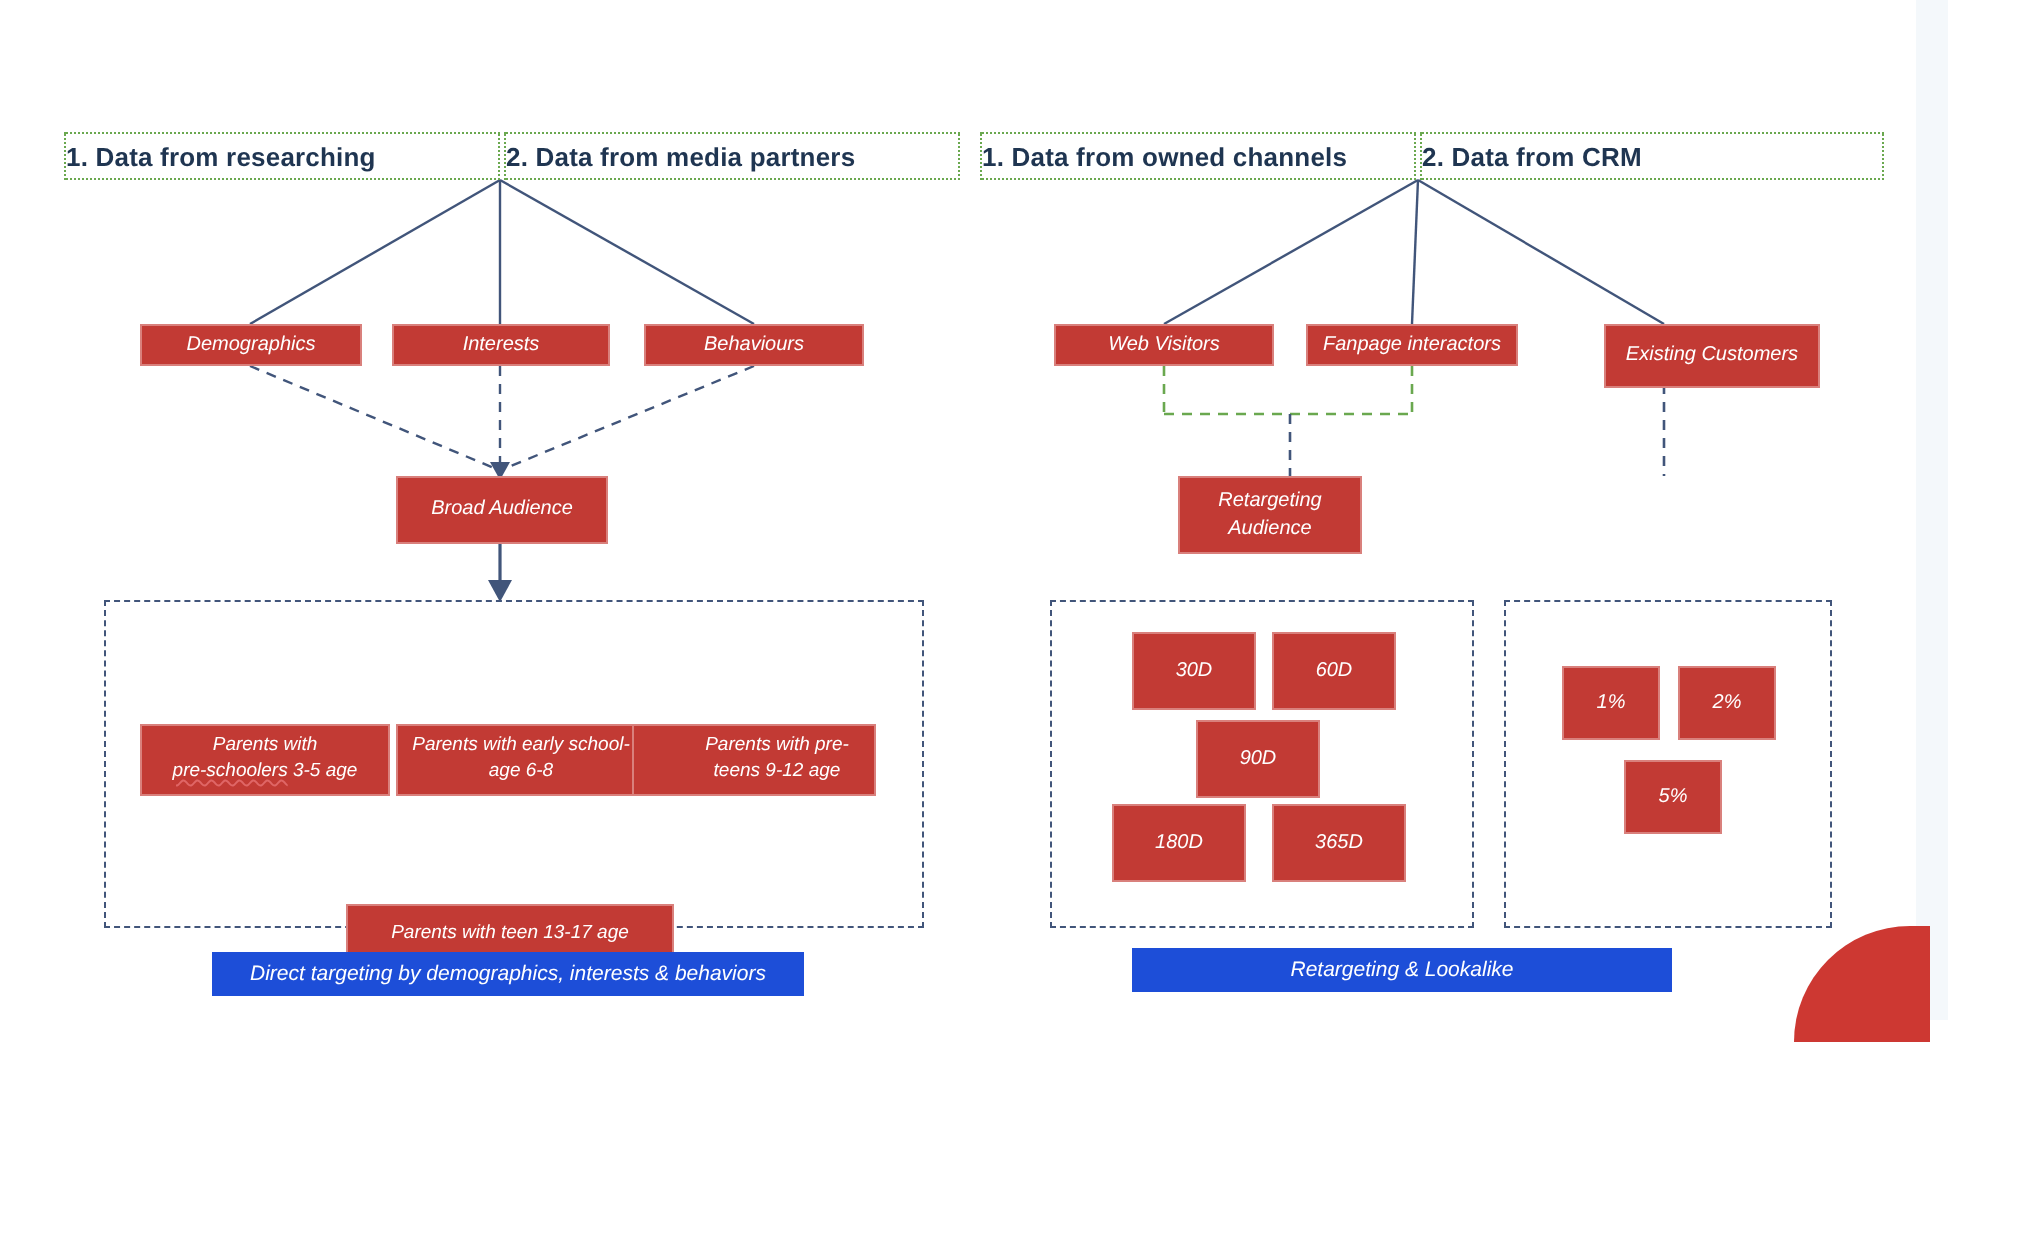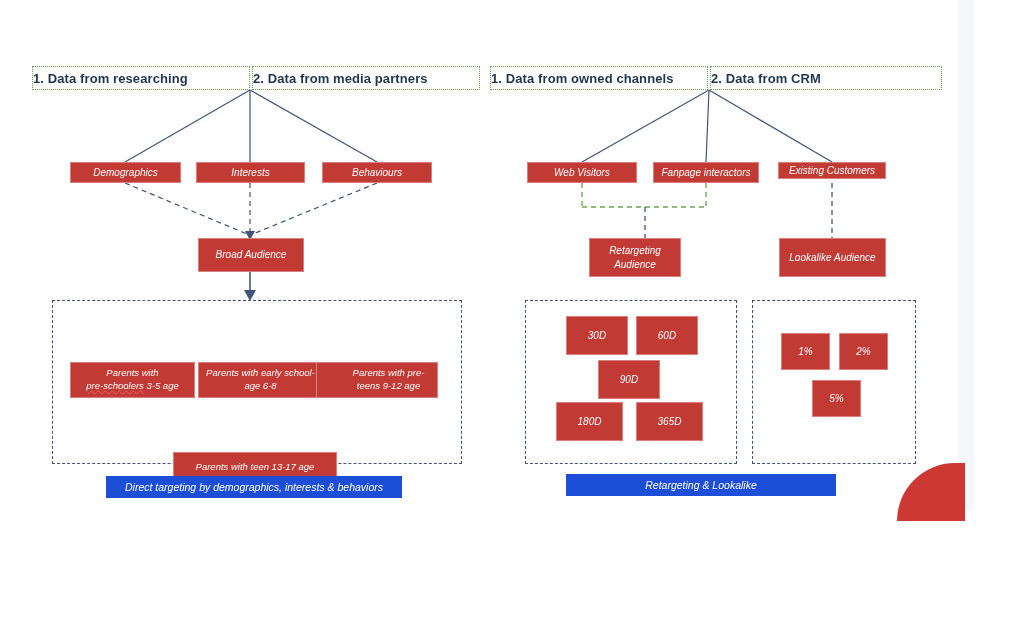--- a/index.html
+++ b/index.html
@@ -178,30 +178,27 @@
   <div class="sec-head" style="left:710px; top:66px; width:232px;">
     <span>2. Data from CRM</span>
   </div>
 
   <div class="node" style="left:527px; top:162px; width:110px; height:21px;">
     <span>Web Visitors</span>
   </div>
   <div class="node" style="left:653px; top:162px; width:106px; height:21px;align-items:center;">
     <span>Fanpage interactors</span>
   </div>
-  <div class="node" style="left:778px; top:162px; width:108px; height:17px;">
+  <div class="node" style="left:802px; top:162px; width:108px; height:32px;">
     <span>Existing Customers</span>
   </div>
 
   <div class="node" style="left:589px; top:238px; width:92px; height:39px;">
     <span>Retargeting Audience</span>
   </div>
-  <div class="node" style="left:779px; top:238px; width:107px; height:39px;">
-    <span>Lookalike Audience</span>
-  </div>
 
   <div class="group-box" style="left:525px; top:300px; width:212px; height:164px;"></div>
   <div class="group-box" style="left:752px; top:300px; width:164px; height:164px;"></div>
 
   <div class="node tag" style="left:566px; top:316px; width:62px; height:39px;">
     <span>30D</span>
   </div>
   <div class="node tag" style="left:636px; top:316px; width:62px; height:39px;">
     <span>60D</span>
   </div>

